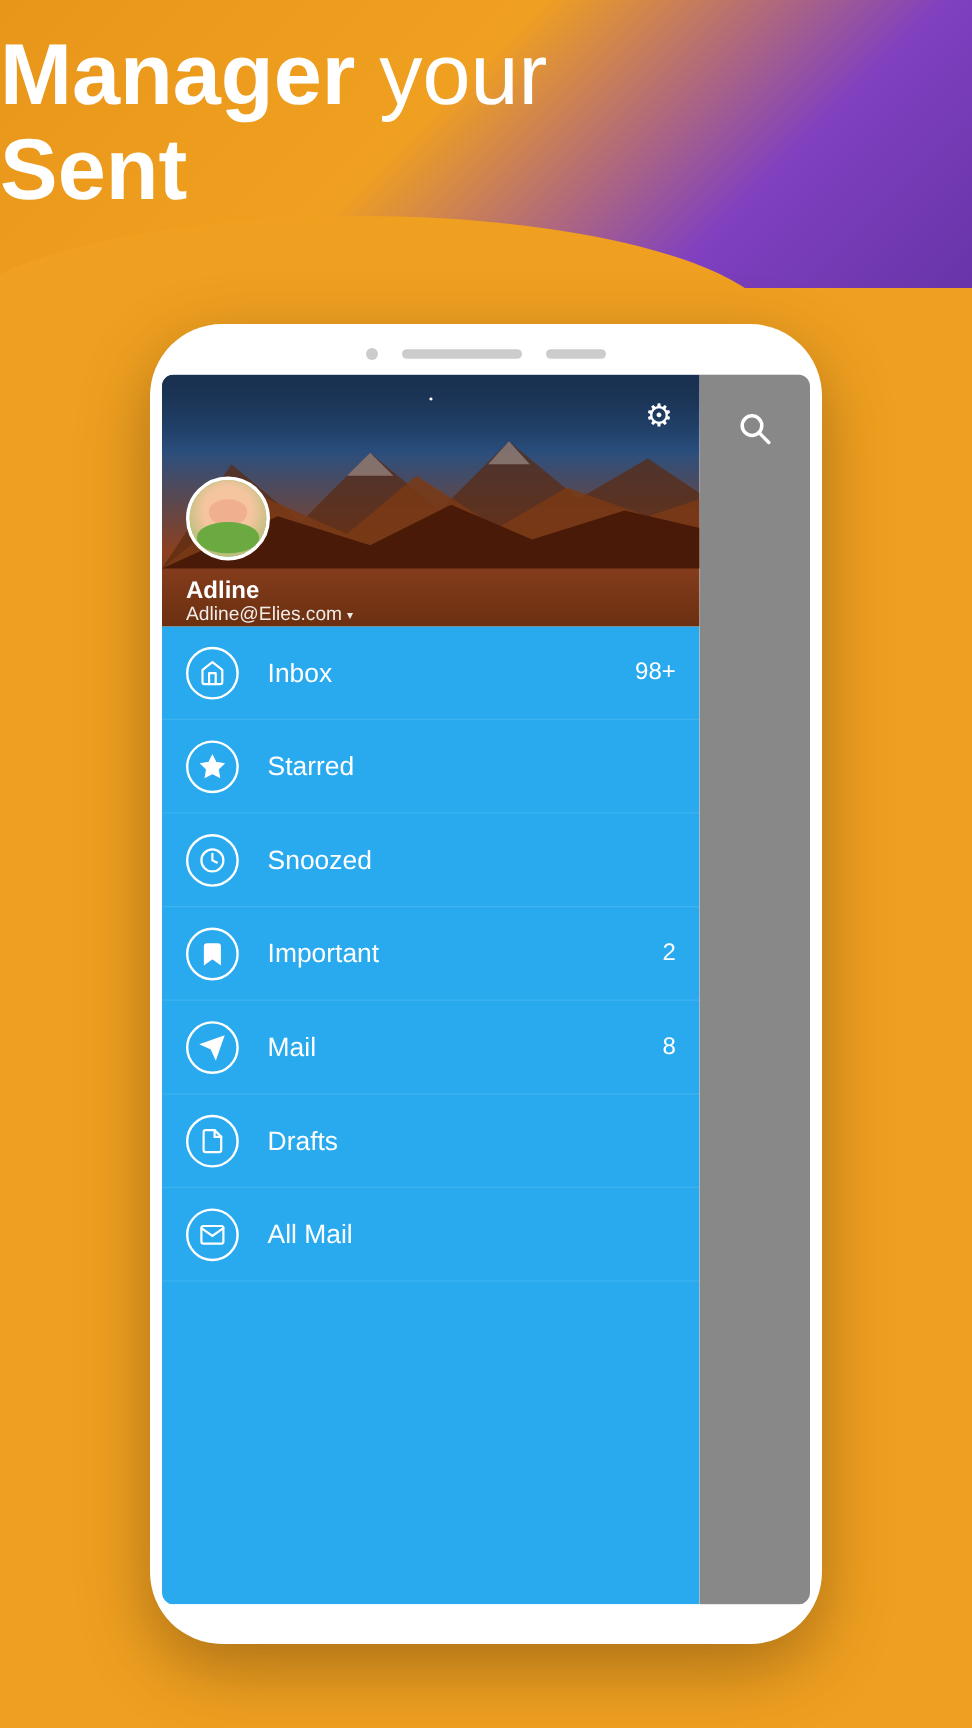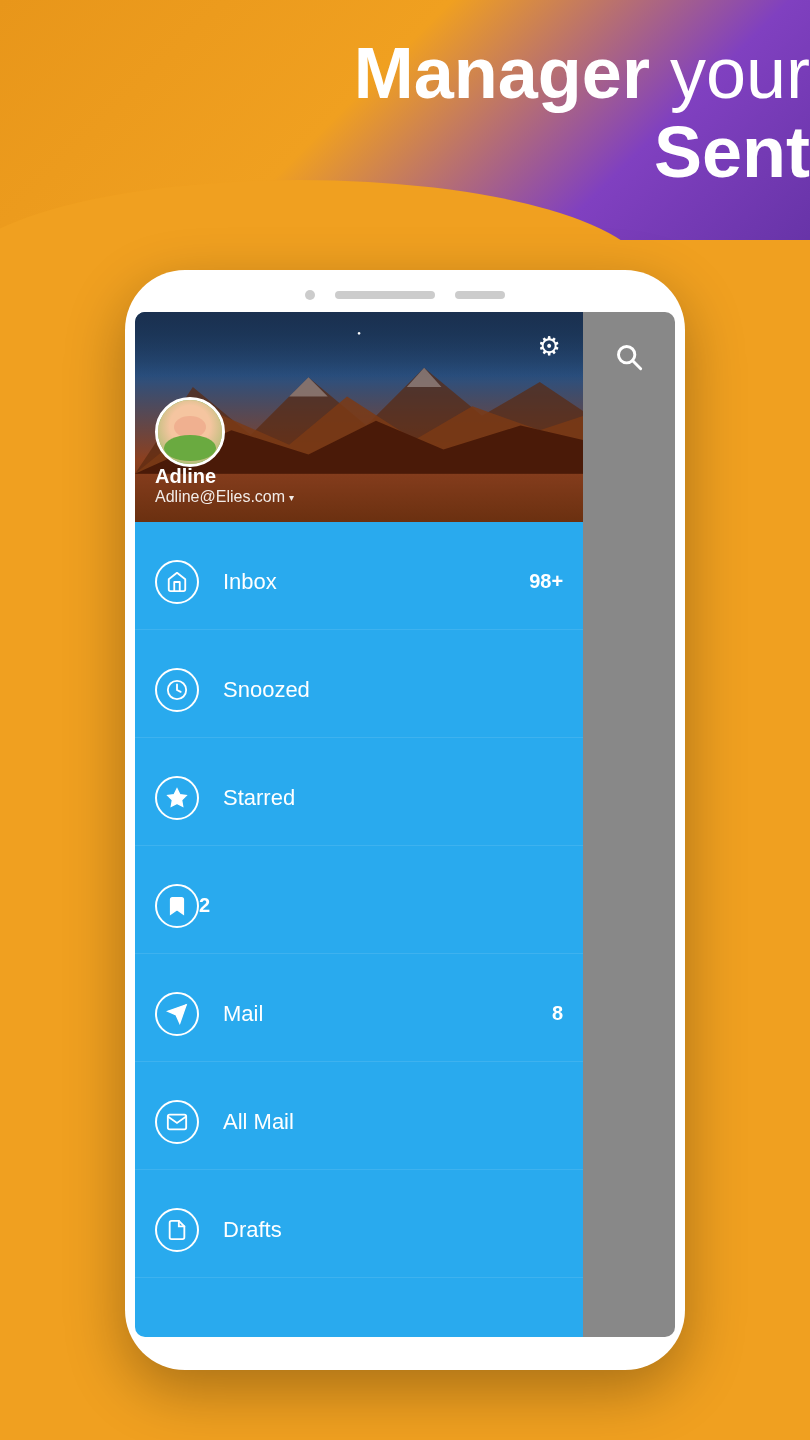--- a/index.html
+++ b/index.html
@@ -34,25 +34,24 @@
     .bg-bottom {
       position: absolute;
       top: 240px; left: 0; right: 0; bottom: 0;
       background: #f0a020;
       z-index: 0;
     }
 
     
     .hero-text {
       position: absolute;
-      top: 34px;
+      top: 24px;
       left: 0; right: 0;
-      text-align: right;
+      text-align: left;
       z-index: 10;
-      padding-left: 19px;
     }
     .hero-text h1 {
       font-size: 72px;
       color: white;
       line-height: 1.1;
     }
     .hero-text h1 .bold {
       font-weight: 900;
     }
     .hero-text h1 .light {
@@ -179,21 +178,21 @@
       bottom: 5%;
       left: 10%;
       width: 80%;
       height: 40%;
       background: #6aaa40;
       border-radius: 50%;
     }
 
     .user-info {
       position: absolute;
-      bottom: 16px;
+      bottom: 0;
       left: 20px;
     }
     .user-name {
       color: white;
       font-size: 20px;
       font-weight: 600;
     }
     .user-email {
       color: white;
       font-size: 16px;
@@ -210,24 +209,23 @@
     .drawer-menu {
       background: #29aaee;
       flex: 1;
       overflow: hidden;
     }
 
     .menu-item {
       display: flex;
       align-items: center;
       padding: 0 20px;
-      height: 96px;
+      height: 78px;
       cursor: pointer;
       border-bottom: 1px solid rgba(255,255,255,0.1);
-      margin-top: 12px;
     }
 
     .menu-icon {
       width: 44px; height: 44px;
       border-radius: 50%;
       border: 2px solid white;
       display: flex;
       align-items: center;
       justify-content: center;
       color: white;
@@ -239,21 +237,21 @@
       flex: 1;
       color: white;
       font-size: 22px;
       margin-left: 24px;
       font-weight: 400;
     }
 
     .menu-badge {
       color: white;
       font-size: 20px;
-      font-weight: 700;
+      font-weight: 400;
     }
 
     
     .right-panel {
       width: 17%;
       background: #888;
       display: flex;
       flex-direction: column;
       align-items: center;
       padding-top: 20px;
@@ -344,70 +342,71 @@
               <svg width="22" height="22" viewBox="0 0 24 24" fill="none" stroke="white" stroke-width="2" stroke-linecap="round" stroke-linejoin="round">
                 <path d="M3 9l9-7 9 7v11a2 2 0 01-2 2H5a2 2 0 01-2-2z"></path>
                 <polyline points="9,22 9,12 15,12 15,22"></polyline>
               </svg>
             </div>
             <span class="menu-label">Inbox</span>
             <span class="menu-badge">98+</span>
           </div>
           <div class="menu-item">
             <div class="menu-icon">
+              <svg width="22" height="22" viewBox="0 0 24 24" fill="white" stroke="white" stroke-width="1.5">
+                <polygon points="12,2 15.09,8.26 22,9.27 17,14.14 18.18,21.02 12,17.77 5.82,21.02 7,14.14 2,9.27 8.91,8.26"></polygon>
+              </svg>
+            </div>
+            <span class="menu-label">Starred</span>
+          </div>
+          <div class="menu-item">
+            <div class="menu-icon">
               <svg width="22" height="22" viewBox="0 0 24 24" fill="none" stroke="white" stroke-width="2" stroke-linecap="round">
                 <circle cx="12" cy="12" r="10"></circle>
                 <polyline points="12,6 12,12 16,14"></polyline>
               </svg>
             </div>
             <span class="menu-label">Snoozed</span>
           </div>
           <div class="menu-item">
             <div class="menu-icon">
               <svg width="22" height="22" viewBox="0 0 24 24" fill="white" stroke="white" stroke-width="1.5">
-                <polygon points="12,2 15.09,8.26 22,9.27 17,14.14 18.18,21.02 12,17.77 5.82,21.02 7,14.14 2,9.27 8.91,8.26"></polygon>
-              </svg>
-            </div>
-            <span class="menu-label">Starred</span>
-          </div>
-          <div class="menu-item">
-            <div class="menu-icon">
-              <svg width="22" height="22" viewBox="0 0 24 24" fill="white" stroke="white" stroke-width="1.5">
                 <path d="M19 21l-7-5-7 5V5a2 2 0 012-2h10a2 2 0 012 2z"></path>
               </svg>
             </div>
+            <span class="menu-label">Important</span>
             <span class="menu-badge">2</span>
           </div>
           <div class="menu-item">
             <div class="menu-icon">
               <svg width="22" height="22" viewBox="0 0 24 24" fill="white" stroke="white" stroke-width="1.5">
                 <line x1="22" y1="2" x2="11" y2="13"></line>
                 <polygon points="22,2 15,22 11,13 2,9"></polygon>
               </svg>
             </div>
             <span class="menu-label">Mail</span>
             <span class="menu-badge">8</span>
           </div>
           <div class="menu-item">
             <div class="menu-icon">
               <svg width="22" height="22" viewBox="0 0 24 24" fill="none" stroke="white" stroke-width="2" stroke-linecap="round">
+                <path d="M14 2H6a2 2 0 00-2 2v16a2 2 0 002 2h12a2 2 0 002-2V8z"></path>
+                <polyline points="14,2 14,8 20,8"></polyline>
+              </svg>
+            </div>
+            <span class="menu-label">Drafts</span>
+          </div>
+          <div class="menu-item">
+            <div class="menu-icon">
+              <svg width="22" height="22" viewBox="0 0 24 24" fill="none" stroke="white" stroke-width="2" stroke-linecap="round">
                 <path d="M4 4h16c1.1 0 2 .9 2 2v12c0 1.1-.9 2-2 2H4c-1.1 0-2-.9-2-2V6c0-1.1.9-2 2-2z"></path>
                 <polyline points="22,6 12,13 2,6"></polyline>
               </svg>
             </div>
             <span class="menu-label">All Mail</span>
-          </div>
-          <div class="menu-item">
-            <div class="menu-icon">
-              <svg width="22" height="22" viewBox="0 0 24 24" fill="none" stroke="white" stroke-width="2" stroke-linecap="round">
-                <path d="M14 2H6a2 2 0 00-2 2v16a2 2 0 002 2h12a2 2 0 002-2V8z"></path>
-                <polyline points="14,2 14,8 20,8"></polyline>
-              </svg>
-            </div>
-            <span class="menu-label">Drafts</span>
           </div>
         </div>
     </div>
 
     <div class="right-panel">
       <div class="search-icon-btn">
         <svg width="28" height="28" viewBox="0 0 24 24" fill="none" stroke="white" stroke-width="2.5" stroke-linecap="round">
           <circle cx="10" cy="10" r="7"></circle>
           <line x1="15" y1="15" x2="22" y2="22"></line>
         </svg>

